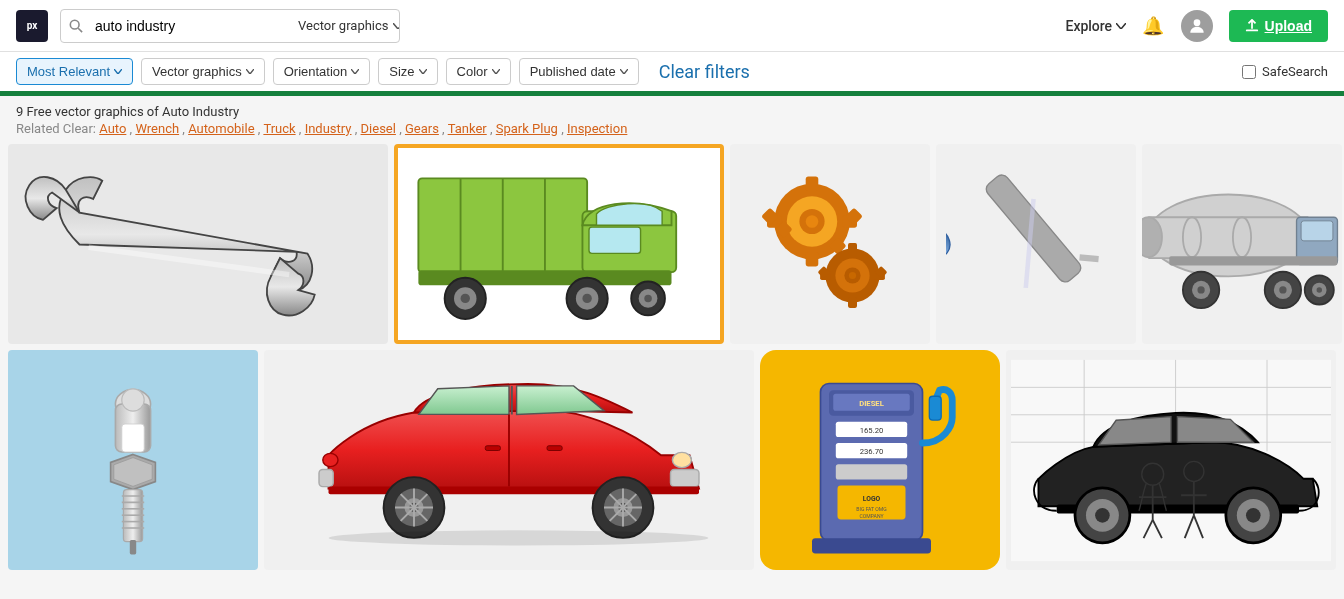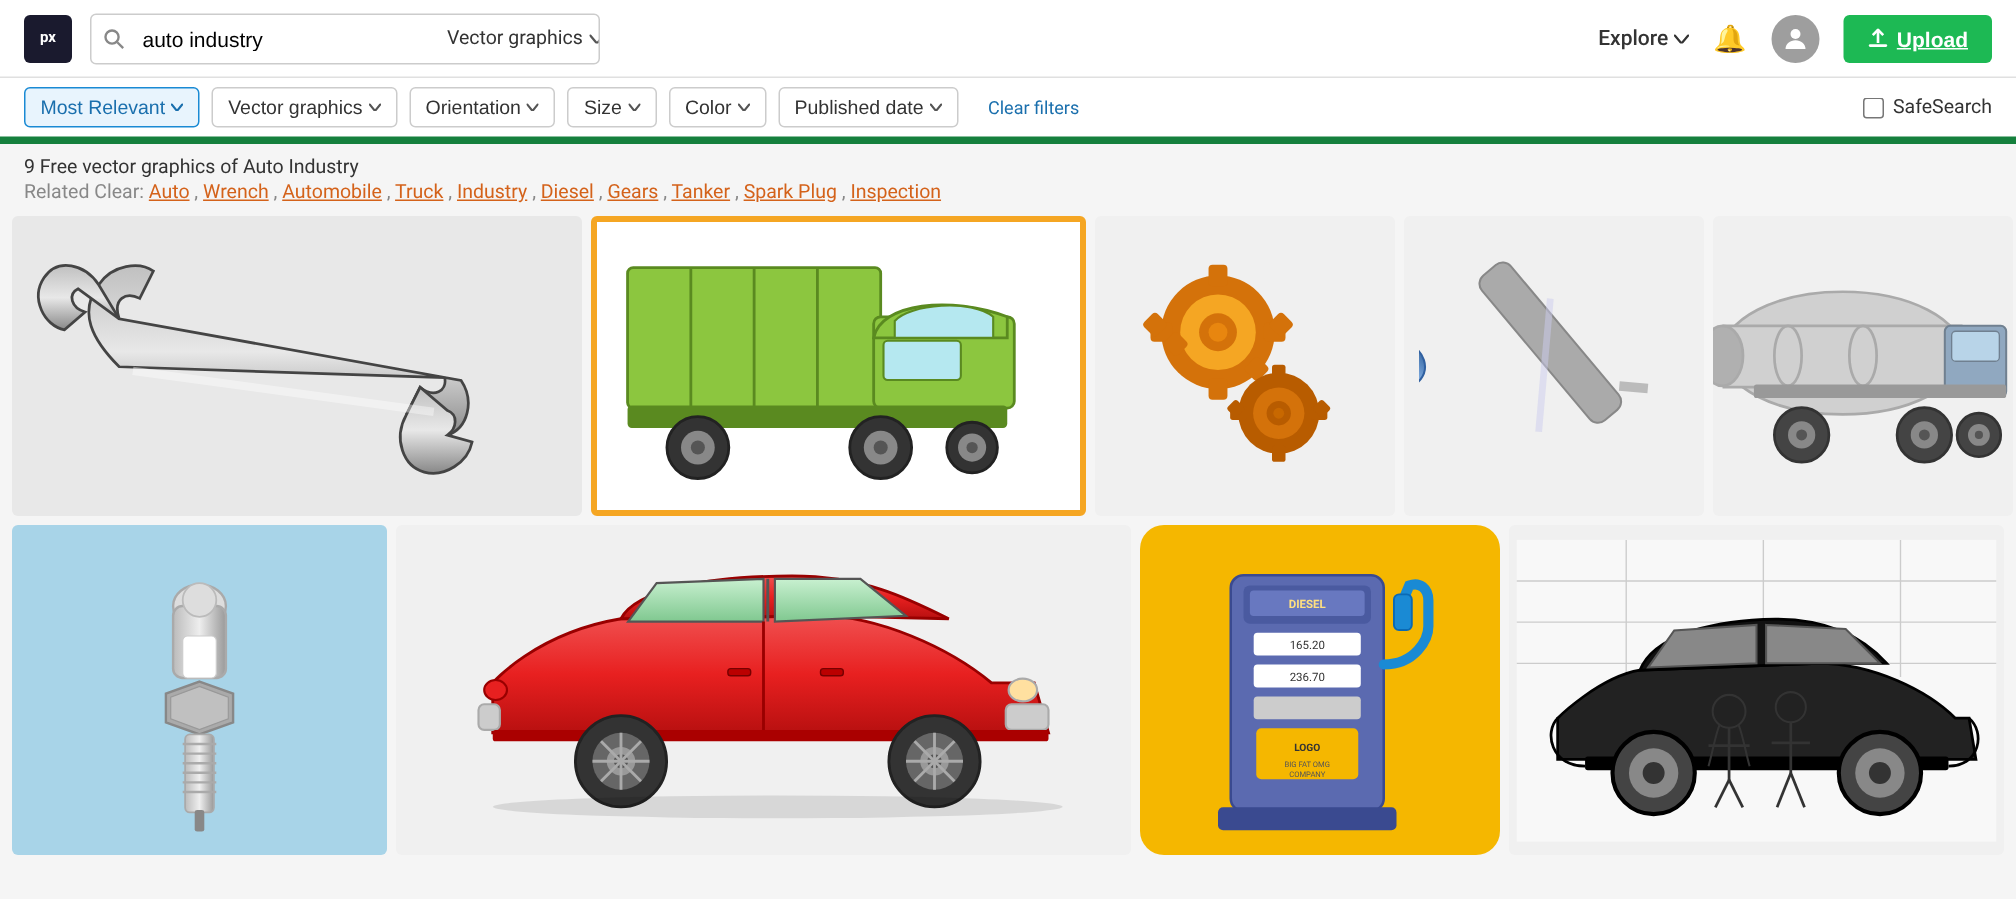--- a/index.html
+++ b/index.html
@@ -100,21 +100,21 @@
       background: #fff;
       display: flex; align-items: center; gap: 4px;
       margin-right: 4px;
     }
     .filter-btn.active {
       background: #e8f4fd;
       border-color: #1a8ad4;
       color: #1a6fad;
     }
     .clear-filters {
-      font-size: 12px; color: #1a6fad; cursor: pointer;
+      font-size: 18px; color: #1a6fad; cursor: pointer;
       padding: 5px 8px;
       margin-left: 4px;
     }
     .safe-search {
       margin-left: auto;
       display: flex; align-items: center; gap: 6px;
       font-size: 13px; color: #333; padding-left: 24px;
     }
     .safe-checkbox { width: 14px; height: 14px; }
 

